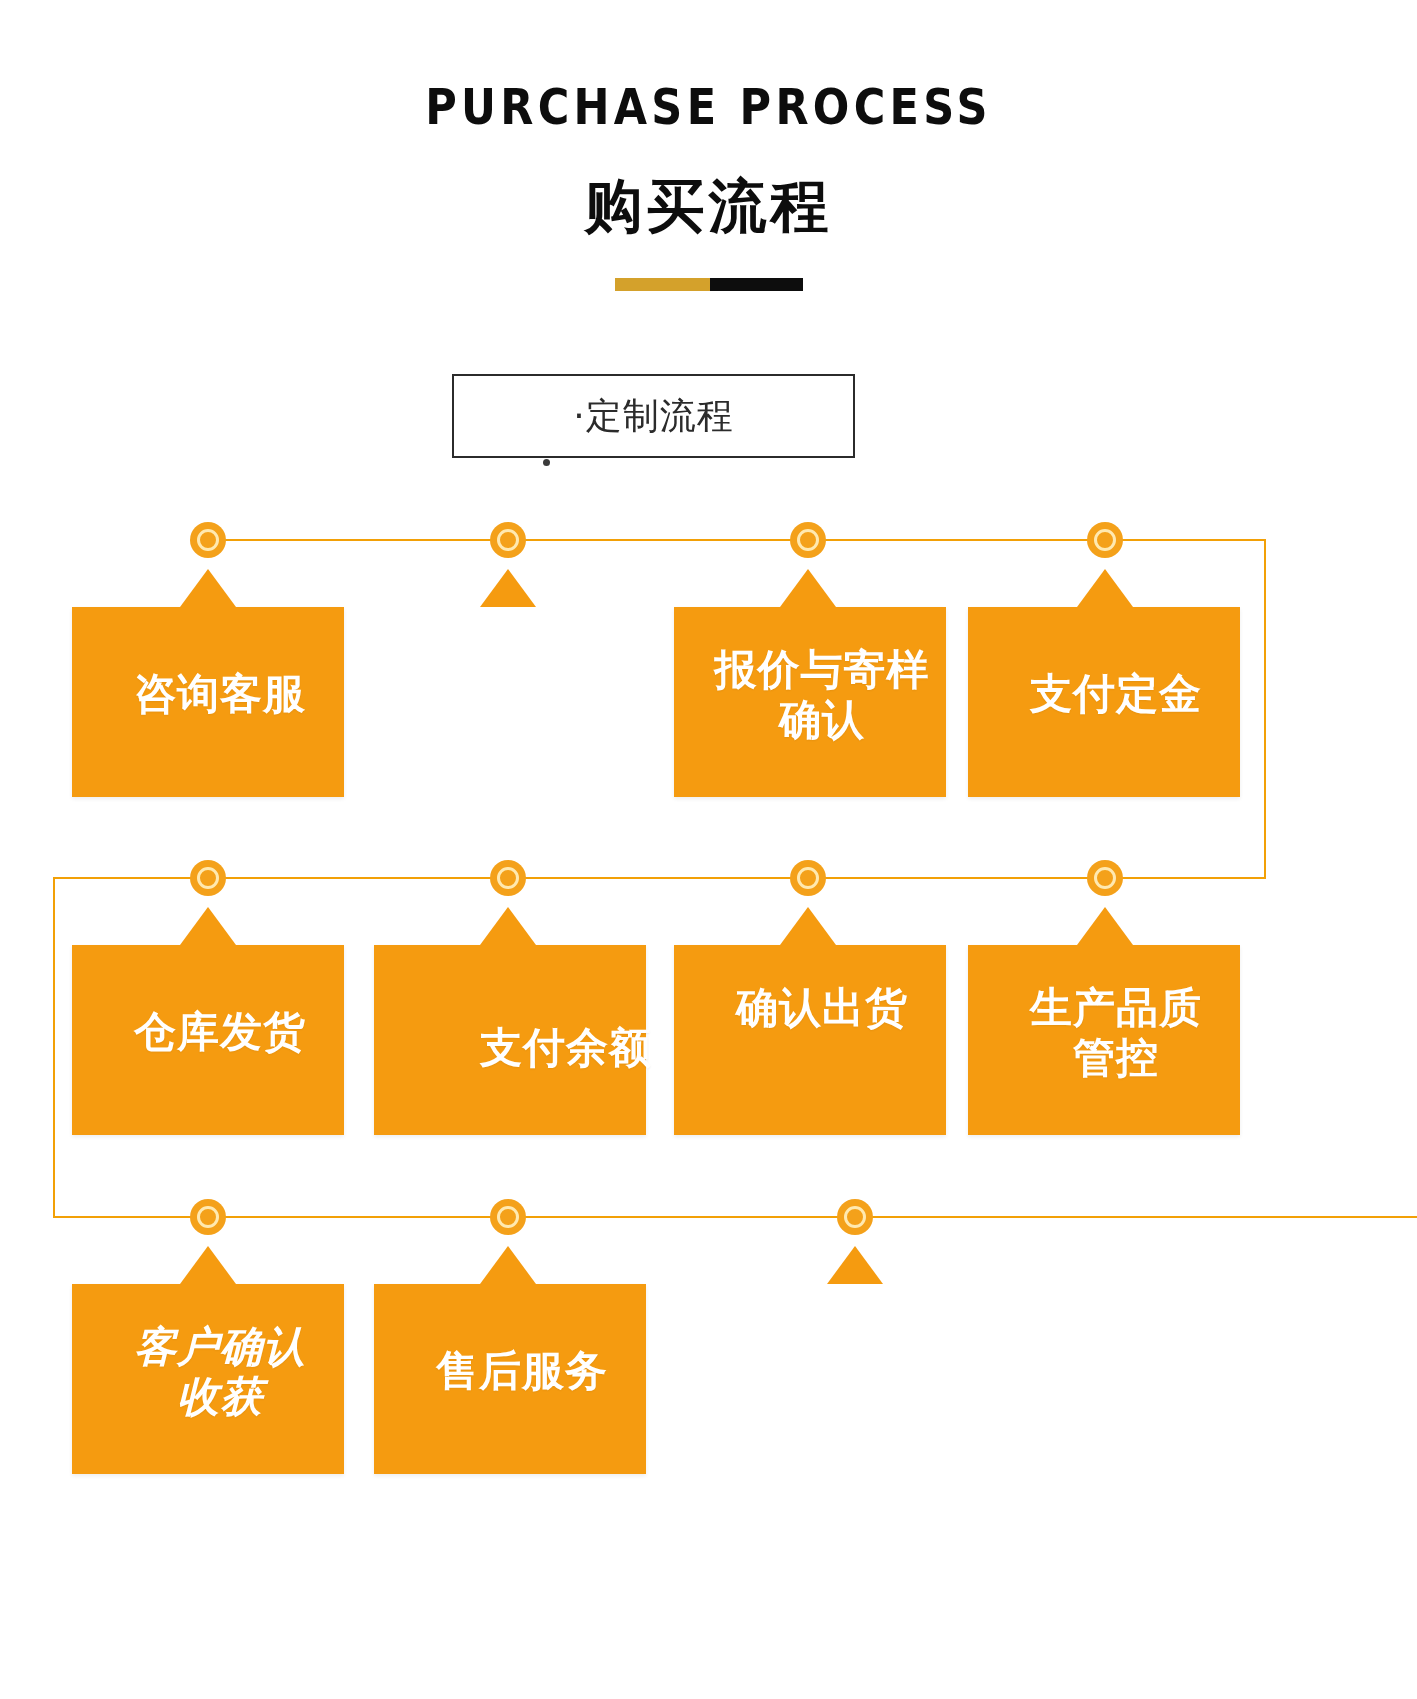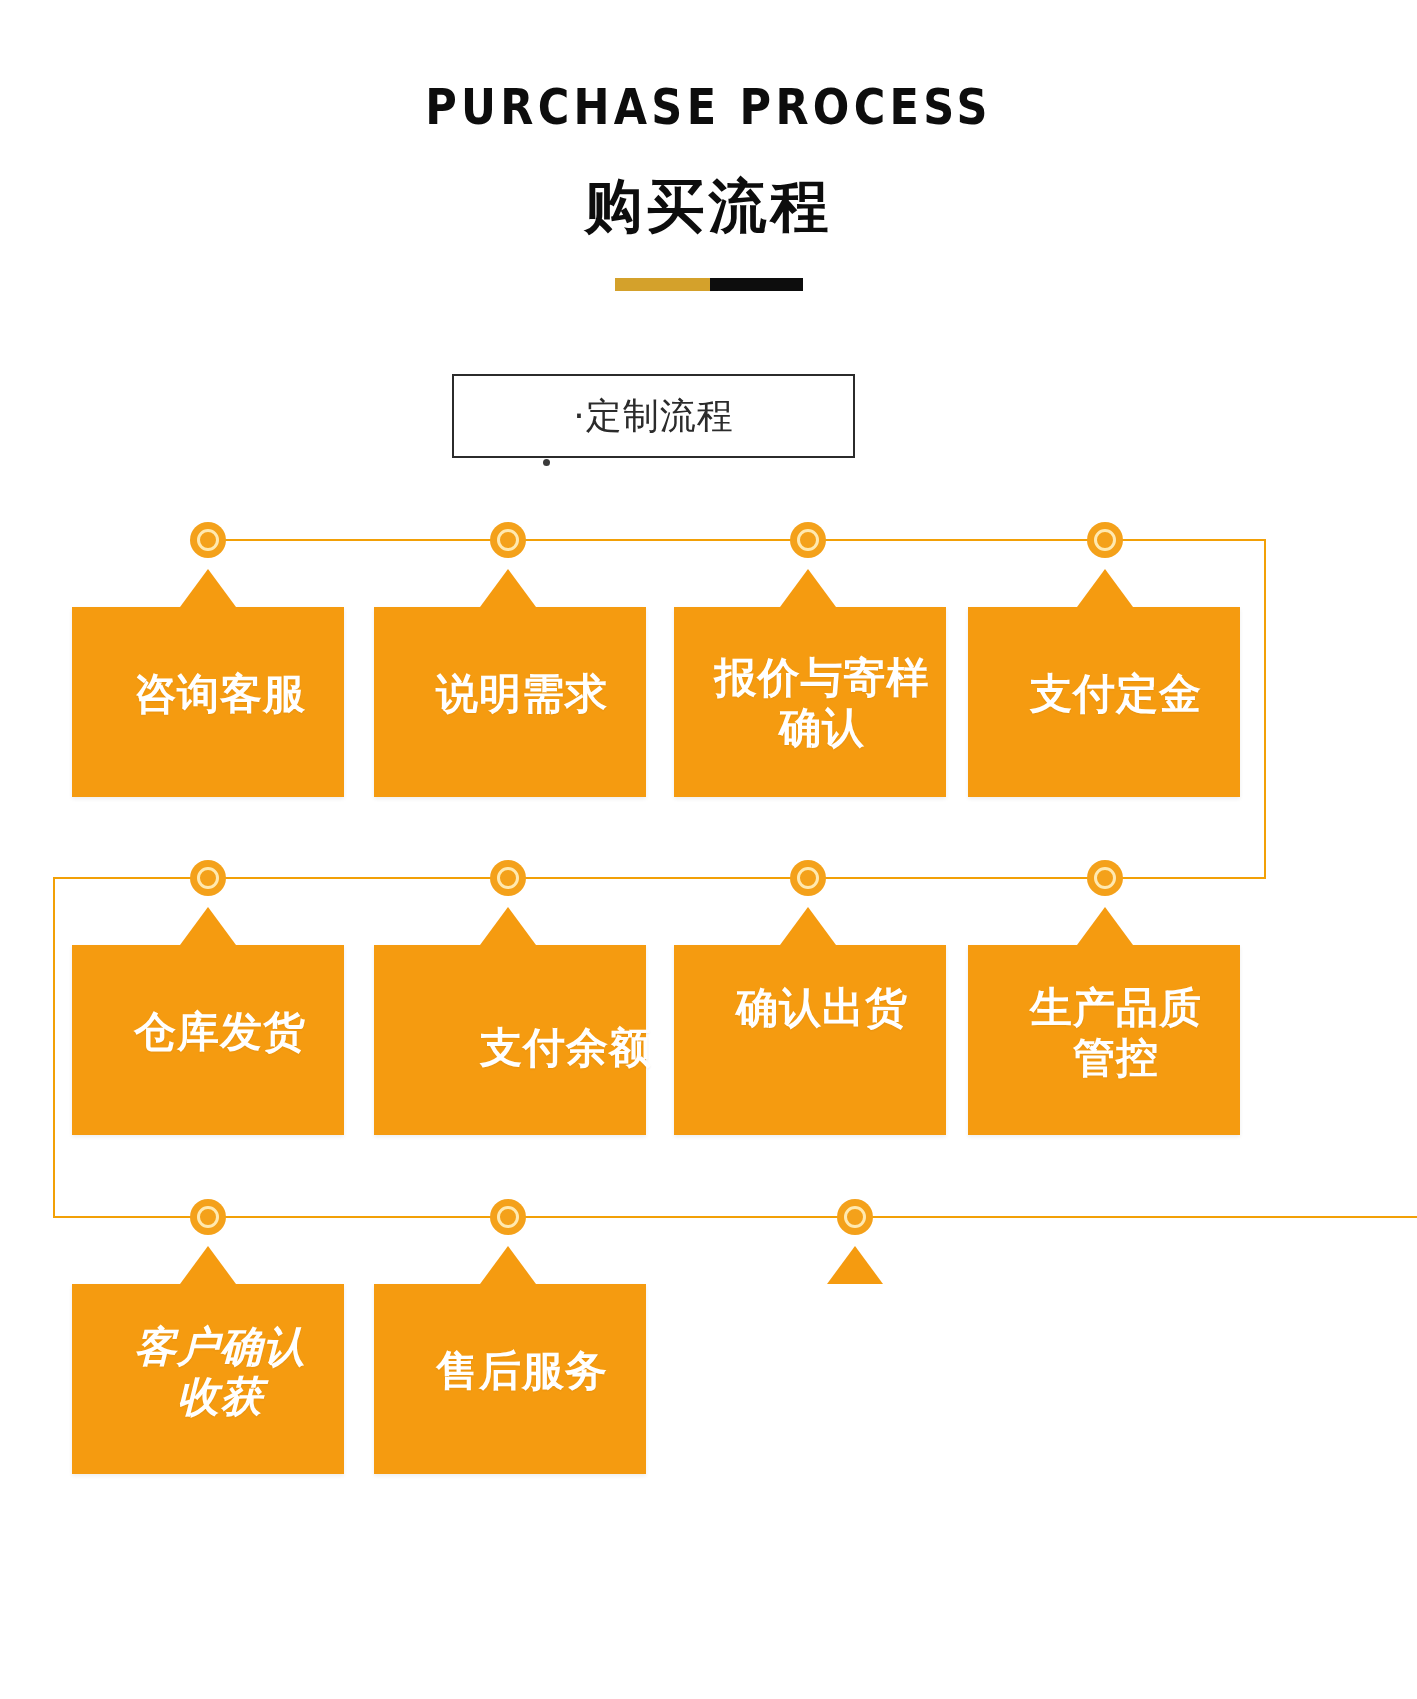--- a/index.html
+++ b/index.html
@@ -183,29 +183,24 @@
     <div class="conn" style="left: 53px; top: 877px; width: 2px; height: 341px;"></div>
     <div class="conn" style="left: 53px; top: 1216px; width: 1364px; height: 2px;"></div>
     <div class="marker" style="left: 190px; top: 522px;"></div>
     <div class="node-card" style="left: 72px; top: 607px; width: 272px; height: 190px;">
       <div class="node-label" style="top: 62px;">
         <div>咨询客服</div>
       </div>
     </div>
     <div class="node-notch" style="left: 180px; top: 569px;"></div>
     <div class="marker" style="left: 490px; top: 522px;"></div>
-    <div class="node-card" style="left: 374px; top: 607px; width: 272px; height: 190px;">
-      <div class="node-label" style="top: 62px;">
-        <div>说明需求</div>
-      </div>
-    </div>
     <div class="node-notch" style="left: 480px; top: 569px;"></div>
     <div class="marker" style="left: 790px; top: 522px;"></div>
     <div class="node-card" style="left: 674px; top: 607px; width: 272px; height: 190px;">
-      <div class="node-label" style="top: 46px;">
+      <div class="node-label" style="top: 38px;">
         <div>报价与寄样</div>
         <div>确认</div>
       </div>
     </div>
     <div class="node-notch" style="left: 780px; top: 569px;"></div>
     <div class="marker" style="left: 1087px; top: 522px;"></div>
     <div class="node-card" style="left: 968px; top: 607px; width: 272px; height: 190px;">
       <div class="node-label" style="top: 62px;">
         <div>支付定金</div>
       </div>

